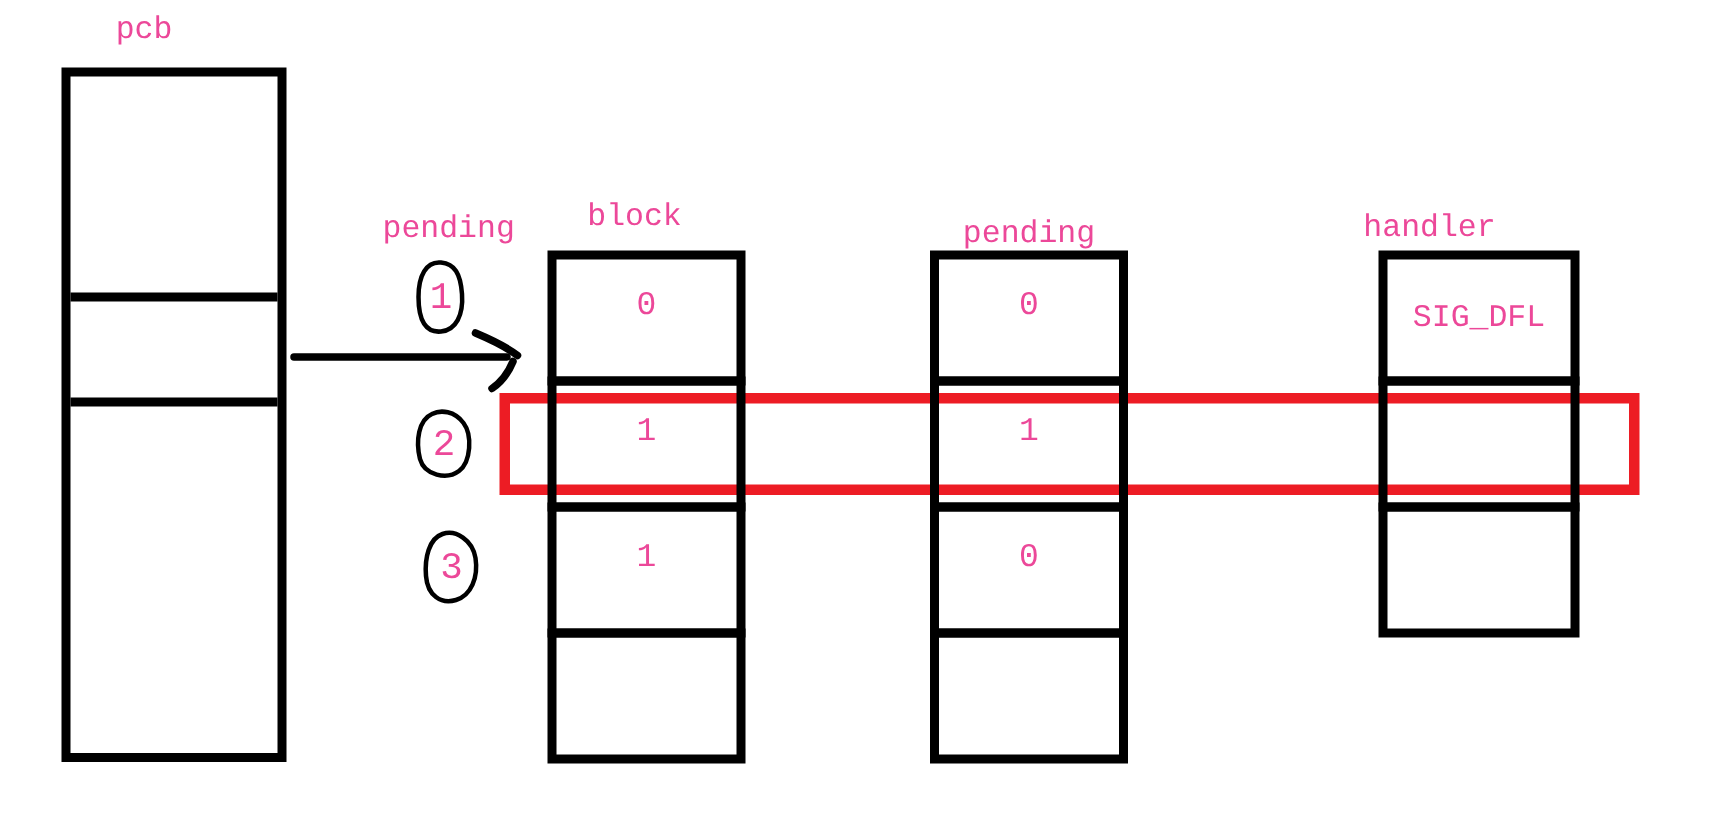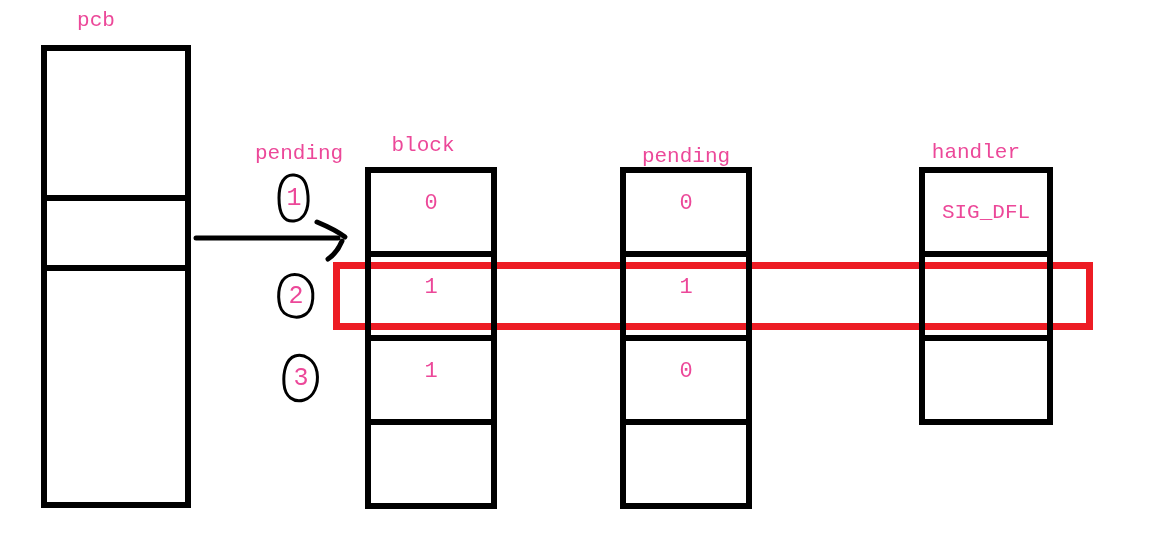--- a/index.html
+++ b/index.html
@@ -23,21 +23,21 @@
   .col-pending{left:620px;width:132px;}
   .col-handler{left:886px;width:134px;padding-left:33px;}
   .cell{box-sizing:border-box;border:6px solid #000;height:90px;width:100%;
     display:flex;justify-content:center;background:transparent;font-size:22px;}
   .cell + .cell{margin-top:-6px;}
   .cell.num{align-items:flex-start;padding-top:18px;}
   .cell.mid{align-items:center;font-size:21px;}
   
   .hdr-block{left:357px;width:132px;top:134px;}
   .hdr-pending{left:620px;width:132px;top:145px;}
-  .hdr-handler{left:886px;width:134px;top:141px;text-align:right;}
+  .hdr-handler{left:886px;width:134px;top:141px;}
   .pcb-label{left:36px;width:120px;top:9px;}
   .signal-label{left:255px;width:80px;top:142px;}
   
   .marker{position:absolute;width:44px;height:52px;z-index:2;}
   .marker svg{position:absolute;left:0;top:0;}
   .marker .digit{position:absolute;left:0;top:0;width:100%;height:100%;
     display:flex;align-items:center;justify-content:center;font-size:25px;}
   .marker1{left:272px;top:172px;}
   .marker2{left:274px;top:270px;}
   .marker3{left:279px;top:352px;}

